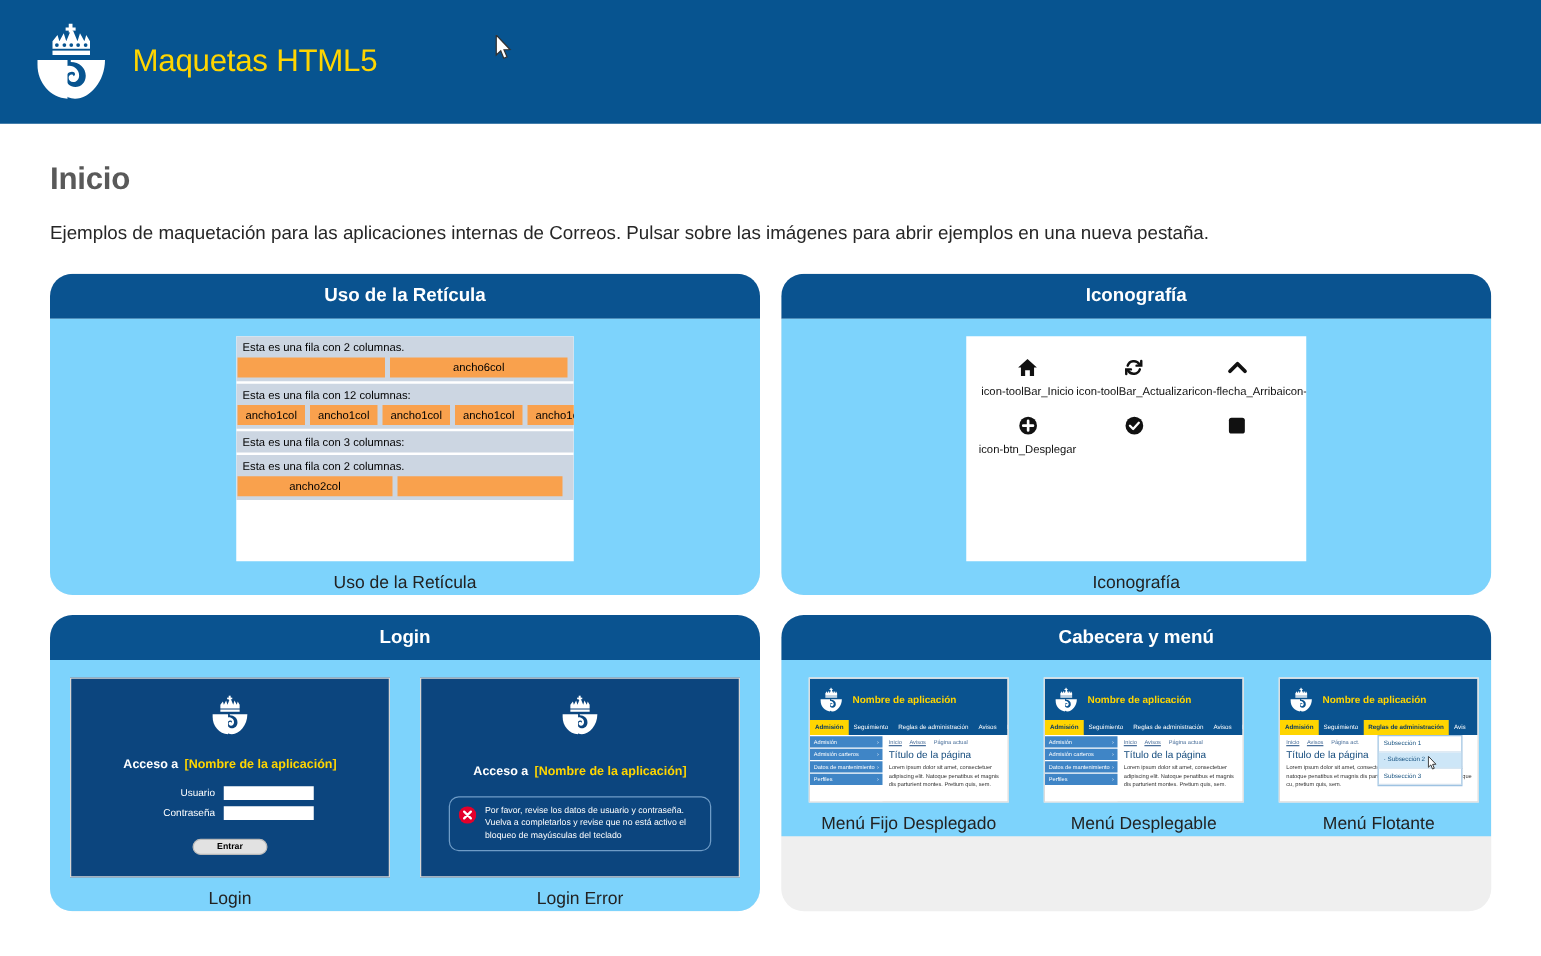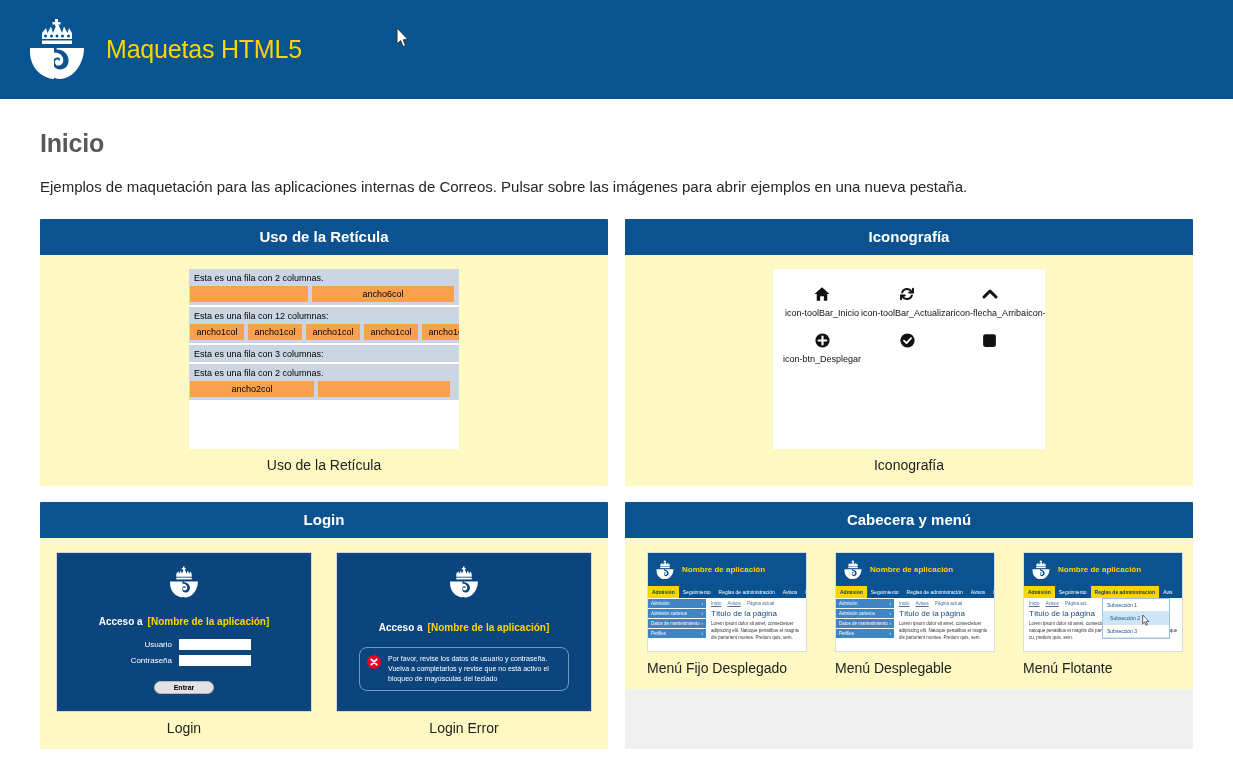--- a/index.html
+++ b/index.html
@@ -48,35 +48,35 @@
 
   
   .card-grid {
     display: grid;
     grid-template-columns: 568px 568px;
     column-gap: 17px;
     row-gap: 16px;
     margin-top: 24px;
   }
   .card {
-    border-radius: 1px;
+    border-radius: 18px;
     overflow: hidden;
     background: #efefef;
   }
   .card-header {
     background: #0a5390;
     color: #ffffff;
     font-size: 15px;
     font-weight: bold;
     text-align: center;
     padding: 9px 0 10px 0;
   }
   .card-body {
-    background: #fef9c3;
-    padding: 14px 10px 13px 10px;
+    background: #7dd3fc;
+    padding: 14px 10px 3px 10px;
     display: flex;
     flex-direction: column;
     align-items: center;
   }
   .thumb-caption {
     font-size: 14px;
     color: #222222;
     margin-top: 8px;
     text-align: center;
   }
@@ -183,21 +183,21 @@
     border-radius: 8px;
     display: flex;
     align-items: flex-start;
     padding: 6px 7px 6px 7px;
   }
   .err-icon { flex: 0 0 14px; margin-right: 7px; margin-top: 1px; }
   .err-text { font-size: 7px; color: #ffffff; line-height: 1.45; }
 
   
   .menu-row { display: flex; gap: 16px; }
-  .menu-col { display: flex; flex-direction: column; align-items: flex-start; margin-left: 12px; }
+  .menu-col { display: flex; flex-direction: column; align-items: center; margin-left: 12px; }
   .menu-thumb {
     width: 160px;
     height: 100px;
     background: #ffffff;
     border: 1px solid #dcdcdc;
     overflow: hidden;
     position: relative;
   }
   .mt-header {
     background: #0a5390;

